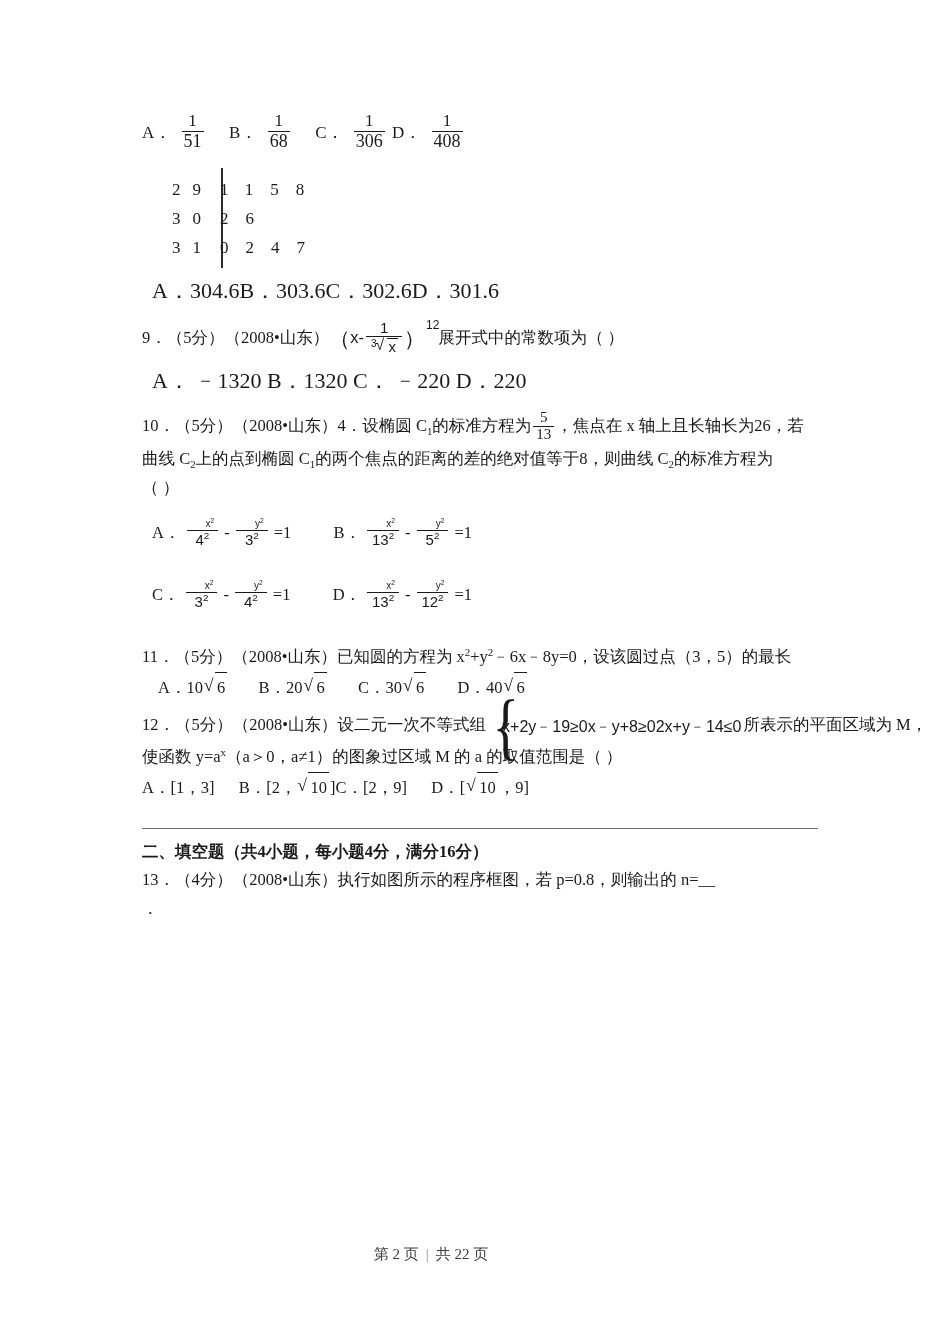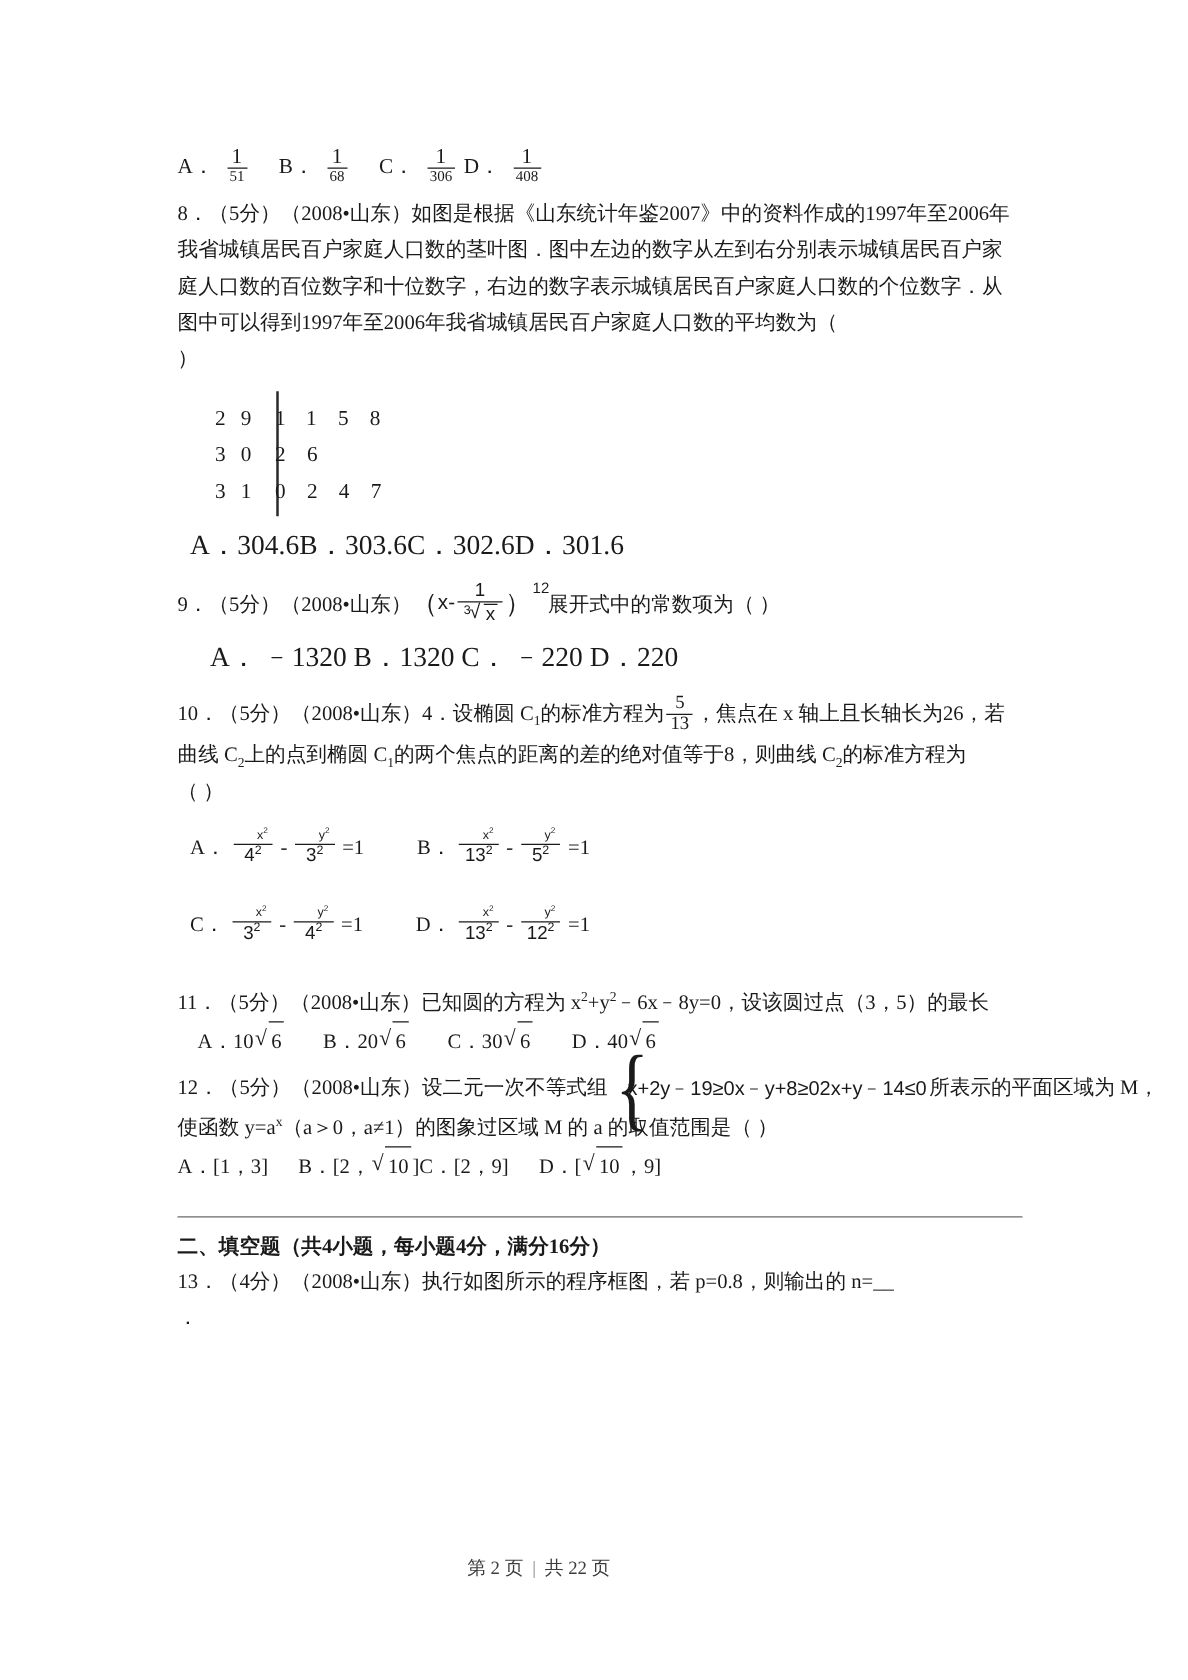--- a/index.html
+++ b/index.html
@@ -69,21 +69,21 @@
   .optfrac {
     display: inline-block;
     vertical-align: middle;
     text-align: center;
     line-height: 1.1;
     margin: 0 3px 0 4px;
     position: relative;
     top: -2px;
   }
   .optfrac .num { display:block; font-size: 17px; padding: 0 2px;}
-  .optfrac .den { display:block; font-size: 12px; padding: 0 2px; border-top: 1.3px solid #1a1a1a;}
+  .optfrac .den { display:block; font-size: 18px; padding: 0 2px; border-top: 1.3px solid #1a1a1a;}
 
   .row-choices-top {
     font-size: 17px;
     line-height: 46px;
     white-space: nowrap;
   }
   .row-choices-top .lab { margin-right: 2px; }
   .row-choices-top .gap { display: inline-block; width: 14px; }
 
   
@@ -281,24 +281,20 @@
         <span class="num">1</span>
         <span class="den">306</span>
       </span>
       <span class="lab">D．</span>
       <span class="optfrac">
         <span class="num">1</span>
         <span class="den">408</span>
       </span>
     </div>
 
-    <div class="qbody">
-      <span>8．</span><span>（5分）</span><span>（2008•山东）</span><span>如图是根据《山东统计年鉴2007》中的资料作成的1997年至2006年我省城镇居民百户家庭人口数的茎叶图．图中左边的数字从左到右分别表示城镇居民百户家庭人口数的百位数字和十位数字，右边的数字表示城镇居民百户家庭人口数的个位数字．从图中可以得到1997年至2006年我省城镇居民百户家庭人口数的平均数为（</span><br>
-      <span>）</span>
-    </div>
 
     <div class="stemleaf">
       <div class="vbar"></div>
       <div class="sl-row" style="top:8px;">
         <span class="sl-stem">29</span>
         <span class="sl-leaf">1158</span>
       </div>
       <div class="sl-row" style="top:37px;">
         <span class="sl-stem">30</span>
         <span class="sl-leaf">26</span>
@@ -312,21 +308,21 @@
     <div class="sp-sm"></div>
     <div class="opts" style="margin-left:10px;">A．304.6B．303.6C．302.6D．301.6</div>
 
     <div class="sp-md"></div>
 
     <div class="qbody">
       <span>9．</span><span>（5分）</span><span>（2008•山东）</span><span class="powexpr sans"><span class="paren">（</span><span>x</span><span>-</span><span class="frac"><span class="num">1</span><span class="den"><span class="cbrt"><span class="idx">3</span><span class="radical"><span class="rsign">√</span><span class="rbody">x</span></span></span></span></span><span class="paren">）</span><span class="exp">12</span></span><span>展开式中的常数项为（        ）</span>
     </div>
 
     <div class="sp-sm"></div>
-    <div class="opts" style="margin-left:26px;">A． ﹣1320    B．1320 C． ﹣220      D．220</div>
+    <div class="opts" style="margin-left:10px;">A． ﹣1320    B．1320 C． ﹣220      D．220</div>
 
     <div class="sp-md"></div>
 
     <div class="qbody">
       <span>10．</span><span>（5分）</span><span>（2008•山东）</span><span>4．设椭圆 C</span><sub>1</sub><span>的标准方程为</span><span class="frac"><span class="num">5</span><span class="den">13</span></span><span>，焦点在 x 轴上且长轴长为26，若</span>
     </div>
     <div class="qbody">
       <span>曲线 C</span><sub>2</sub><span>上的点到椭圆 C</span><sub>1</sub><span>的两个焦点的距离的差的绝对值等于8，则曲线 C</span><sub>2</sub><span>的标准方程为</span>
     </div>
     <div class="qbody">（    ）</div>

